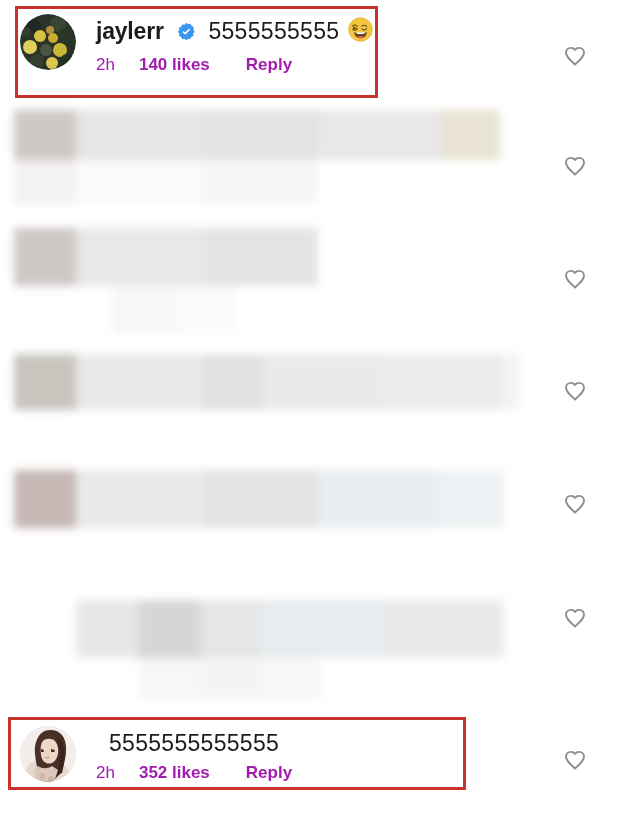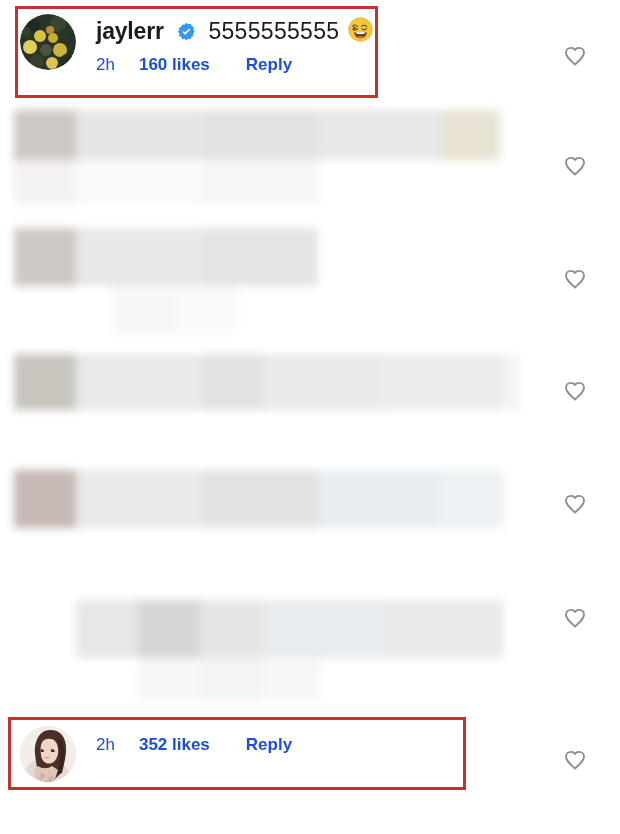--- a/index.html
+++ b/index.html
@@ -74,21 +74,21 @@
     line-height: 28px;
     color: #1c1c1c;
     letter-spacing: 0.3px;
     white-space: nowrap;
   }
 
   .meta {
     display: flex;
     align-items: center;
     margin-top: 6px;
-    color: #1d4ed8;
+    color: #a21caf;
     font-size: 17px;
   }
   .meta .time { font-weight: normal; }
   .meta .likes { font-weight: bold; margin-left: 24px; }
   .meta .reply { font-weight: bold; margin-left: 36px; }
 
   
   .heart {
     position: absolute;
     left: 563px;
@@ -161,21 +161,21 @@
             <path d="M7 12.5c2.5-1.5 5-1 6.5 1.2M7 18c2.5 1.5 5 1 6.5-1.2" stroke="#5a4a1a" stroke-width="1.6" fill="none" stroke-linecap="round"></path>
             <path d="M20 13.2c2.4-2 5.2-1.6 6.8.6M20 17.2c2.4 2 5.2 1.6 6.8-.6" stroke="#5a4a1a" stroke-width="1.6" fill="none" stroke-linecap="round"></path>
             <path d="M9 22h18c0 5-4 8.5-9 8.5S9 27 9 22z" fill="#6b4a12"></path>
             <path d="M11 22h14c-.4 1.6-1.6 2.6-7 2.6S11.4 23.6 11 22z" fill="#ffffff"></path>
             <path d="M13 29.4c1.4-2.2 8-2.2 9.4 0-1.3 1-3 1.6-4.7 1.6s-3.4-.6-4.7-1.6z" fill="#e8606a"></path>
           </svg>
         </span>
       </div>
       <div class="meta">
         <span class="time">2h</span>
-        <span class="likes">160 likes</span>
+        <span class="likes">140 likes</span>
         <span class="reply">Reply</span>
       </div>
     </div>
   </div>
 
   <div class="highlight" style="left:15px; top:6px; width:363px; height:92px;"></div>
 
   <div class="censor" style="left:0px; top:108px; width:520px; height:100px;">
     <div class="px" style="left:14px;  top:2px;  width:62px;  height:50px; background:#cdc8c4;"></div>
     <div class="px" style="left:76px;  top:2px;  width:127px; height:50px; background:#e6e6e6;"></div>
@@ -240,20 +240,21 @@
           <path d="M31 23c2 0 4 1 4 2s-2 1-4 1z" fill="#4b3028"></path>
           <path d="M25 31c1 1 3 1 4 0" stroke="#c88c7f" stroke-width="1.2" fill="none"></path>
           <path d="M36 12c4 6 5 18 3 27-1 6-3 10-3 10l6-2c3-12 4-26-1-33z" fill="#3a241d"></path>
           <path d="M18 40c4 3 10 3 14 0l6 4-4 12H16l-2-12z" fill="#ddc7bb"></path>
           <circle cx="22" cy="50" r="3" fill="#c9ab9c" opacity="0.7"></circle>
           <circle cx="31" cy="53" r="3" fill="#c9ab9c" opacity="0.7"></circle>
         </g>
       </svg>
     </div>
     <div class="body">
+      <div class="line2">5555555555555</div>
       <div class="meta">
         <span class="time">2h</span>
         <span class="likes">352 likes</span>
         <span class="reply">Reply</span>
       </div>
     </div>
   </div>
 
   <div class="highlight" style="left:8px; top:717px; width:458px; height:73px;"></div>
 

